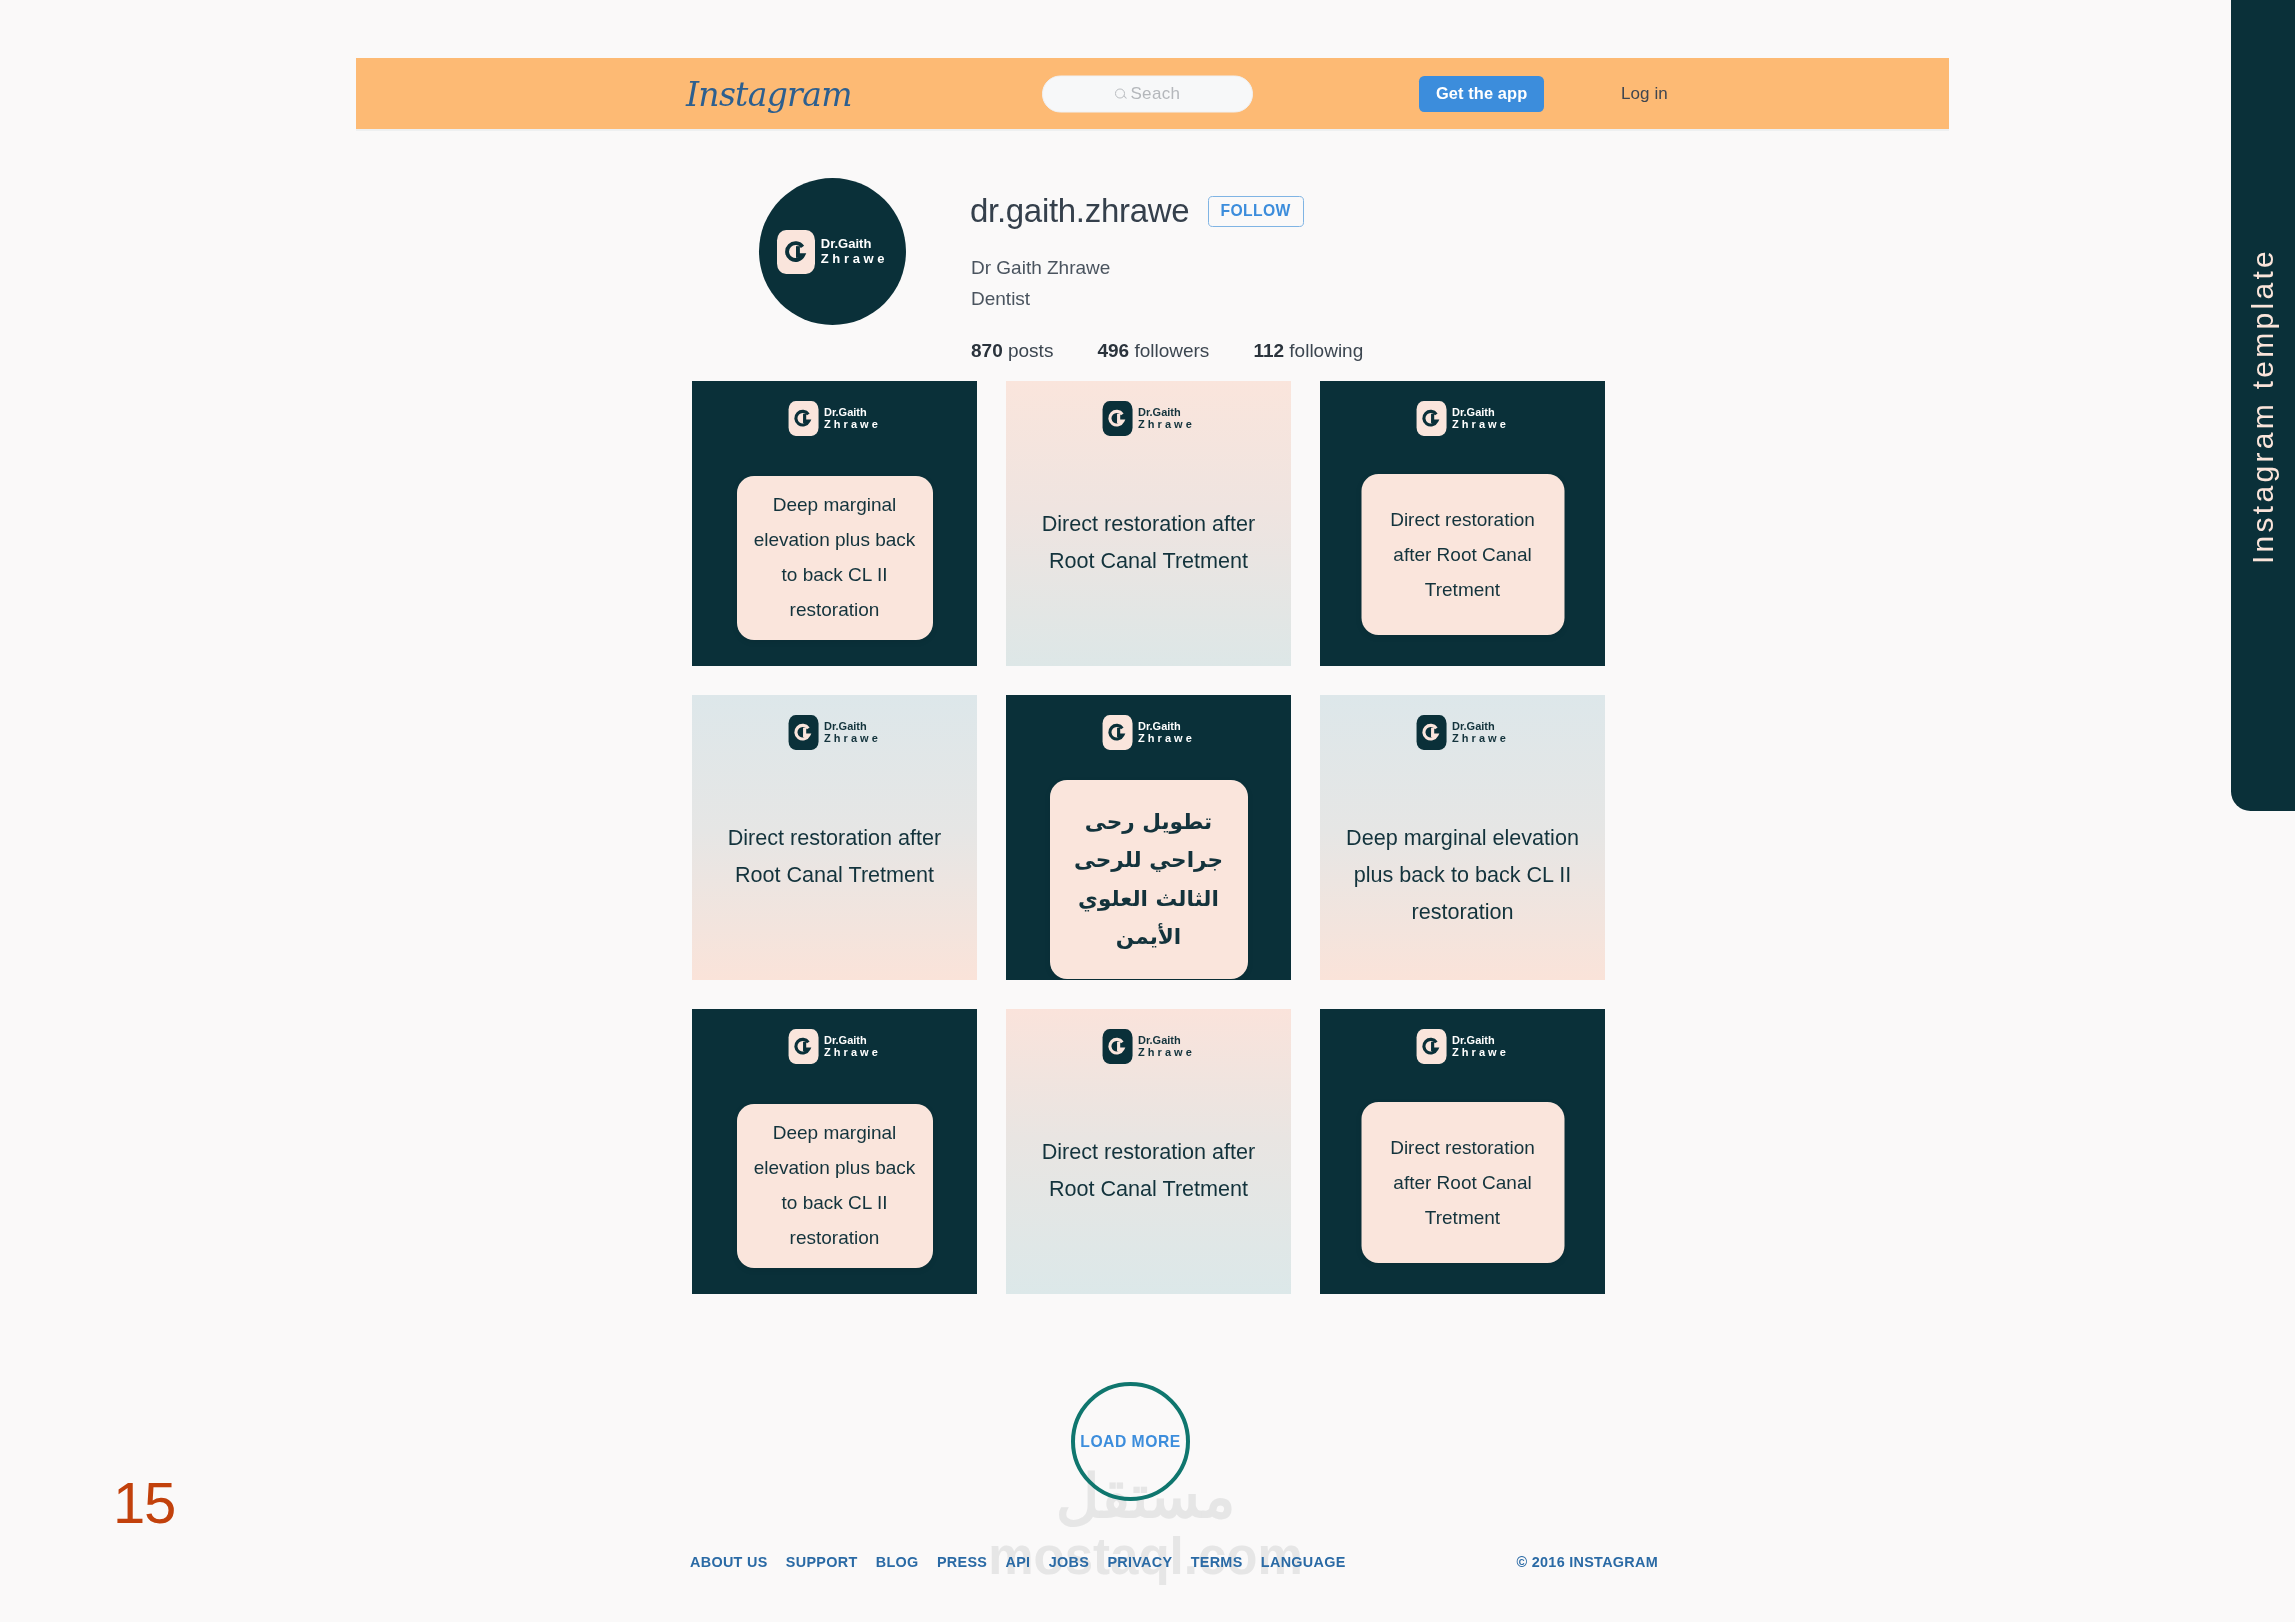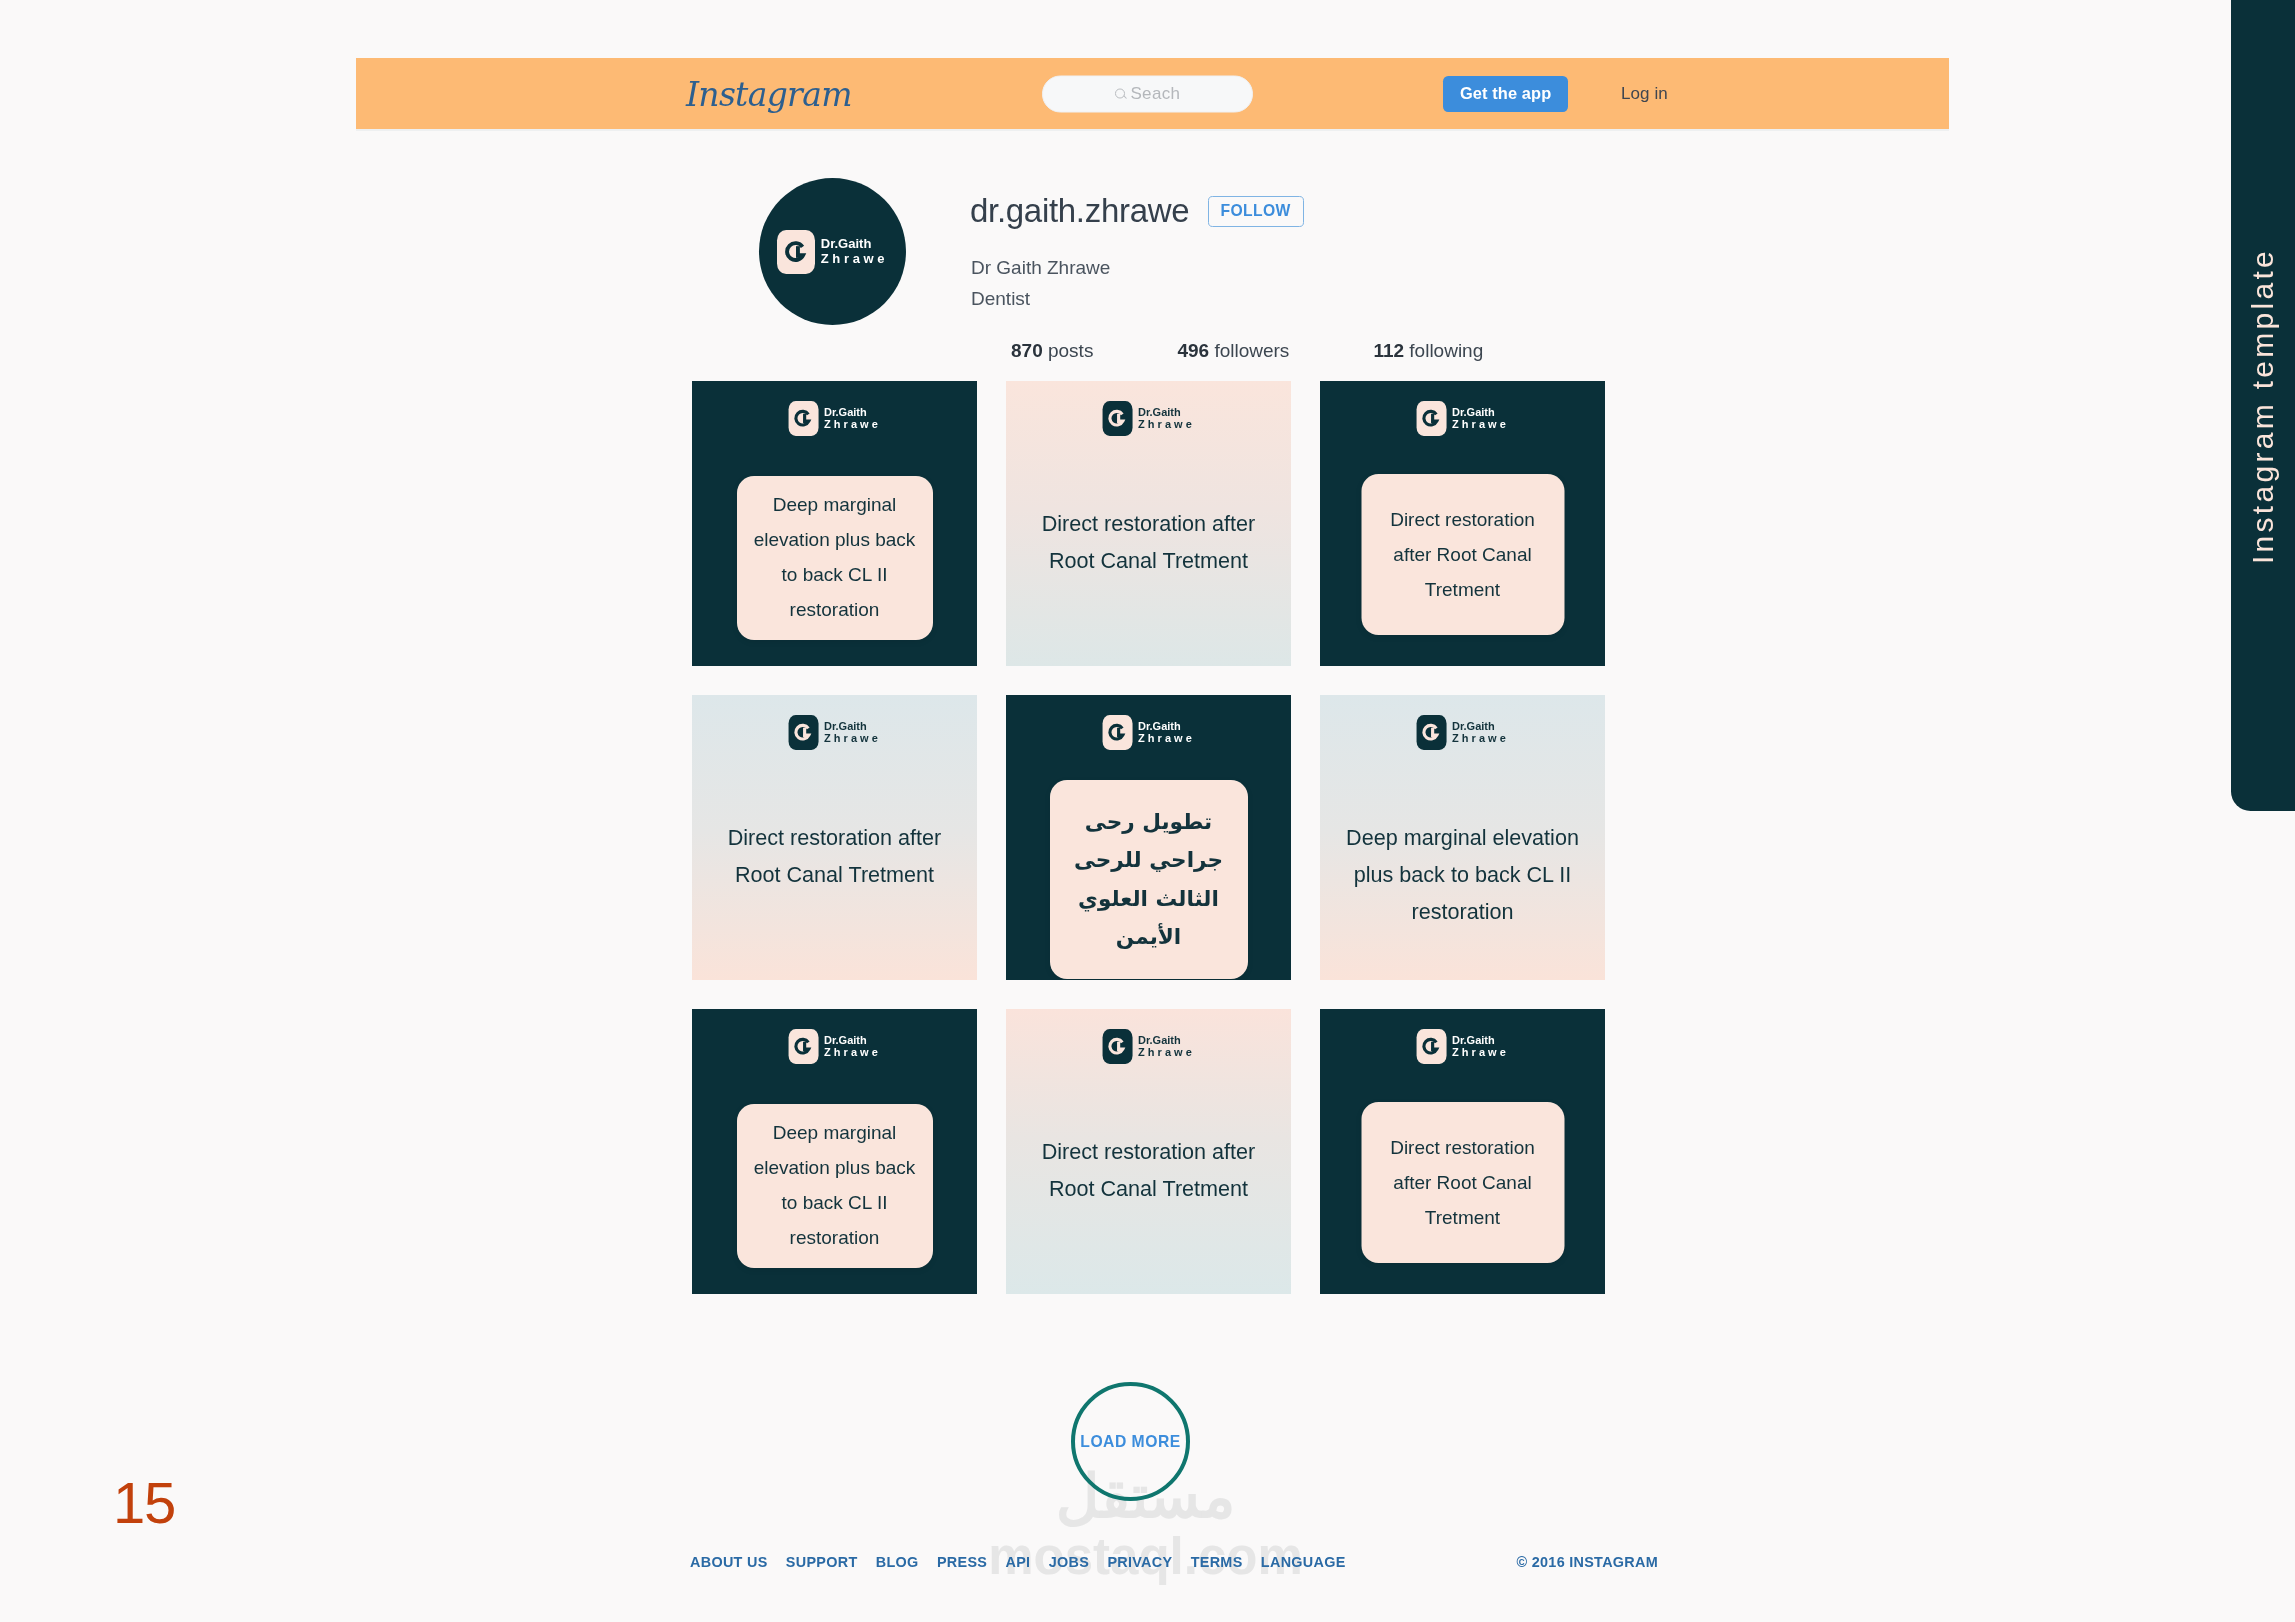--- a/index.html
+++ b/index.html
@@ -118,21 +118,20 @@
     background: #3c8ddc;
     color: #ffffff;
     border: none;
     border-radius: 5.2px;
     padding: 8.5px 17px;
     font-size: 16.4px;
     font-weight: bold;
     font-family: "Liberation Sans", sans-serif;
     letter-spacing: 0.1px;
     cursor: pointer;
-    margin-left: 24px;
   }
   #nav-login {
     position: absolute;
     left: 1265px; top: 50%;
     transform: translateY(-50%);
     font-size: 17px;
     color: #3f4650;
     letter-spacing: 0.1px;
     cursor: pointer;
   }
@@ -191,21 +190,21 @@
   }
   #bio {
     position: absolute; left: 212px; top: 110px;
     font-size: 19px; color: #4a545f;
   }
   #stats {
     position: absolute; left: 212px; top: 162px;
     display: flex; gap: 44px;
     font-size: 19px; color: #3c4650;
   }
-  #stats .stat b { font-weight: bold; color: #2a333c; margin-left: 40px; }
+  #stats .stat b { font-weight: bold; color: #2a333c; }
 
   
   #grid {
     position: absolute;
     left: 692px; top: 381px;
     width: 913px; height: 924px;
     display: grid;
     grid-template-columns: repeat(3, 285px);
     grid-template-rows: repeat(3, 285px);
     gap: 29px;

